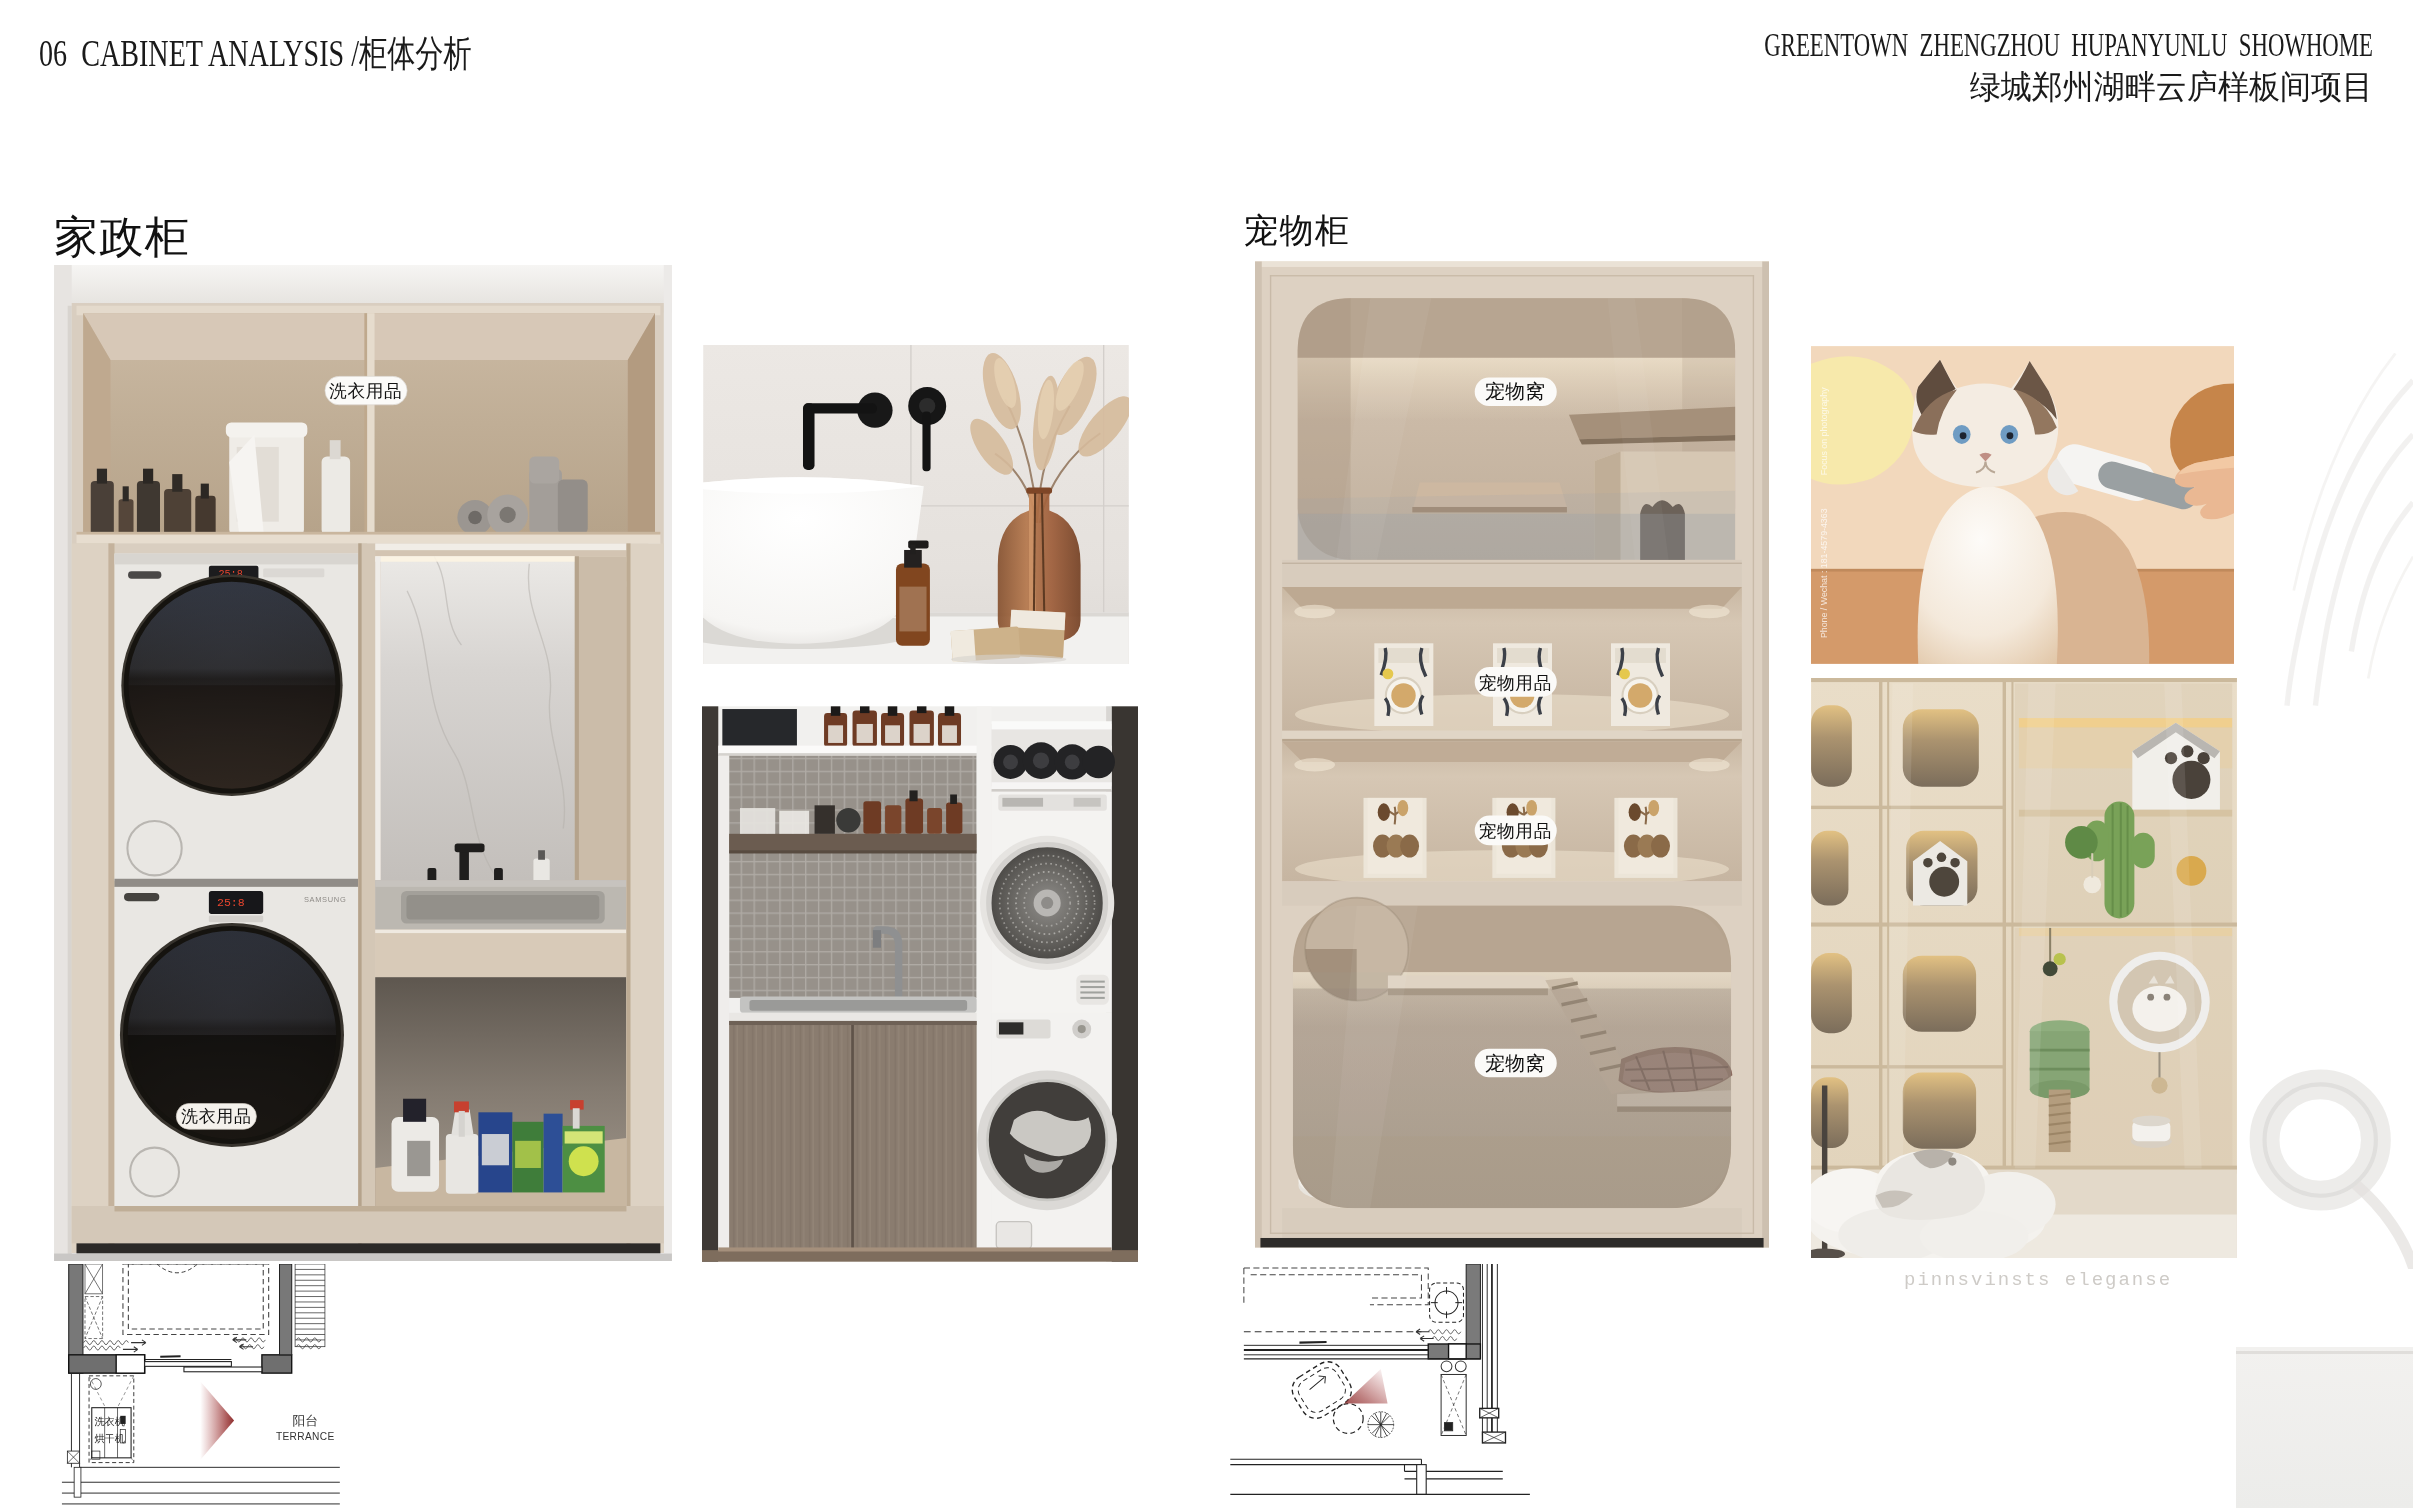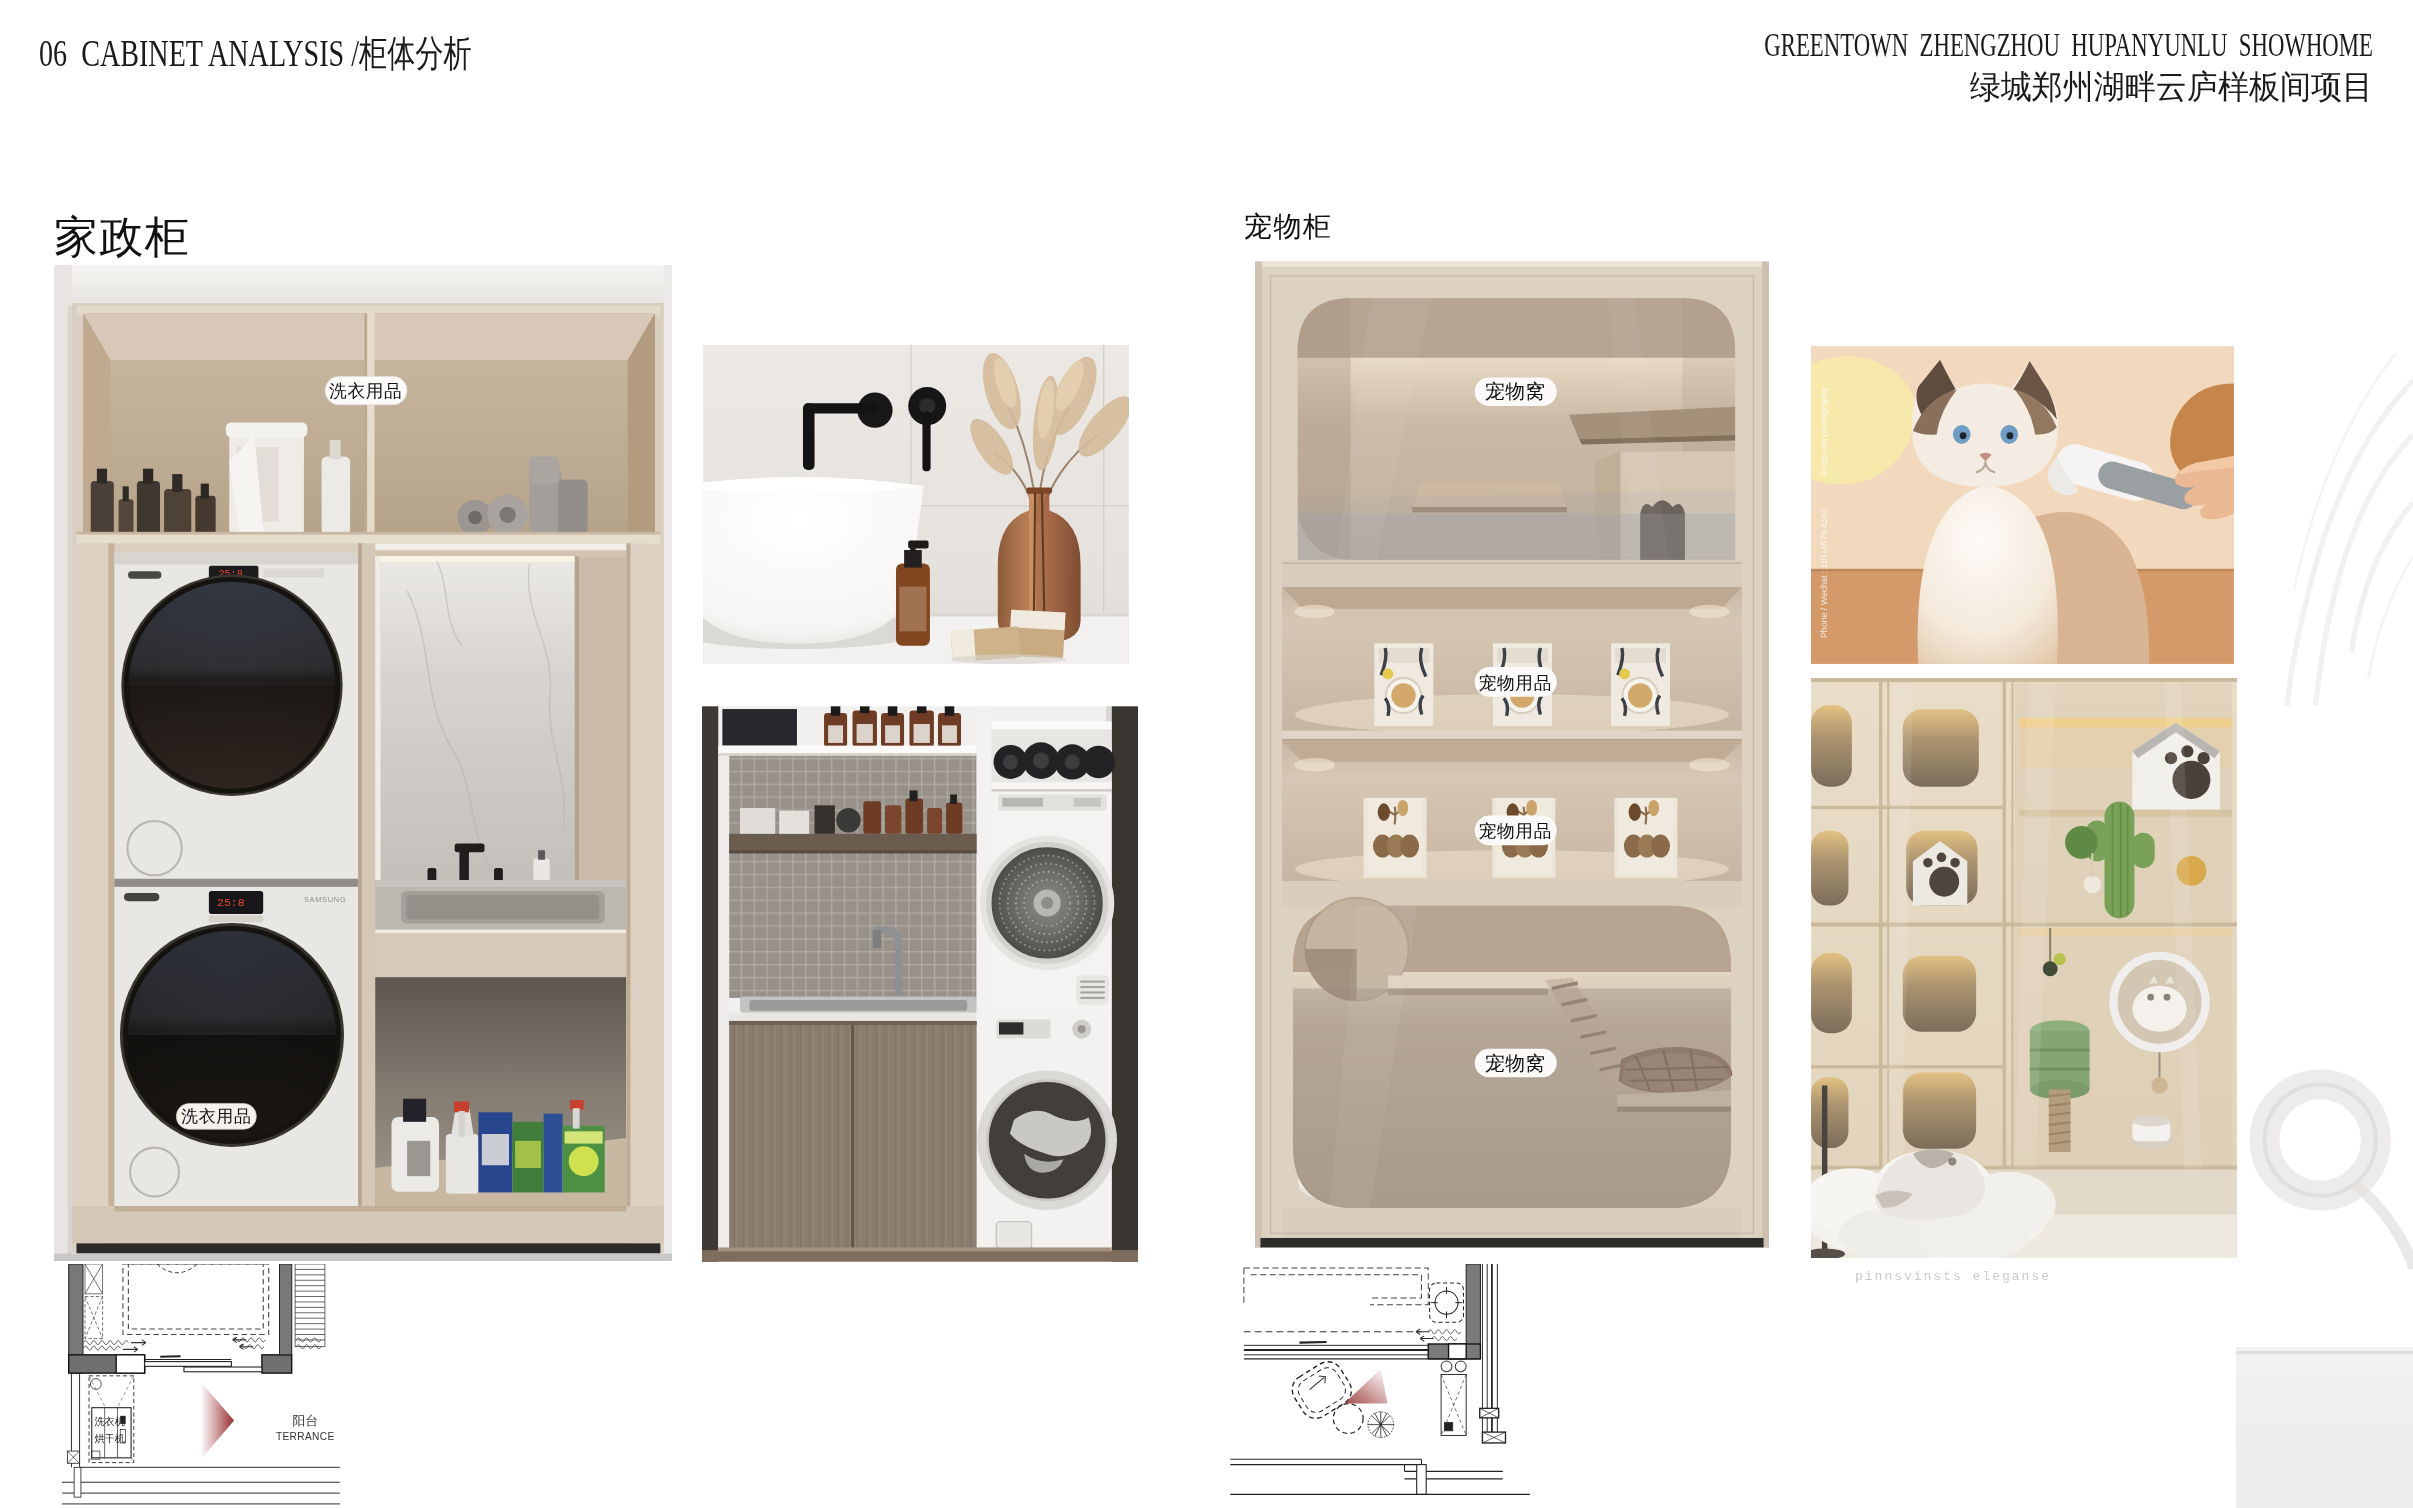--- a/index.html
+++ b/index.html
@@ -13,21 +13,21 @@
 <div id="page">
 
 <div class="abs serif" style="left:39px;top:28.5px;font-size:37px;color:#1a1a1a;white-space:nowrap;transform:scaleX(0.76);transform-origin:0 0;">06&nbsp;&nbsp;CABINET ANALYSIS /柜体分析</div>
 
 <div class="abs serif" style="left:1355px;top:26px;width:1018px;font-size:34px;color:#1a1a1a;text-align:right;white-space:nowrap;transform:scaleX(0.67);transform-origin:100% 0;">GREENTOWN&nbsp; ZHENGZHOU&nbsp; HUPANYUNLU&nbsp; SHOWHOME</div>
 
 <div class="abs serif" style="left:1355px;top:65px;width:1018px;font-size:33px;color:#1a1a1a;text-align:right;white-space:nowrap;transform:scaleX(0.94);transform-origin:100% 0;">绿城郑州湖畔云庐样板间项目</div>
 
 <div class="abs" style="left:54px;top:208px;font-size:44px;color:#111;letter-spacing:1.4px;">家政柜</div>
 
-<div class="abs" style="left:1244px;top:208px;font-size:28px;color:#111;letter-spacing:1.4px;">宠物柜</div>
+<div class="abs" style="left:1244px;top:208px;font-size:34px;color:#111;letter-spacing:1.4px;">宠物柜</div>
 
 <div class="abs" id="laundry-render" style="left:54px;top:265px;width:618px;height:996px;">
 <svg width="618" height="996" viewBox="0 0 910 1467">
 <defs>
   <linearGradient id="lrWallTop" x1="0" y1="0" x2="0" y2="1">
     <stop offset="0" stop-color="#f6f5f3"></stop>
             <stop offset="1" stop-color="#e3e0dc"></stop>
   </linearGradient>
   <linearGradient id="lrBack" x1="0" y1="0" x2="0" y2="1">
     <stop offset="0" stop-color="#cbbaa4"></stop>
@@ -1132,16 +1132,16 @@
 <svg width="174" height="224" viewBox="0 0 256 330">
 <circle cx="118" cy="140" r="82" fill="none" stroke="#e6e4e1" stroke-width="44" opacity="0.7"></circle>
 <circle cx="118" cy="140" r="82" fill="none" stroke="#d4d2cf" stroke-width="6" opacity="0.5"></circle>
 <path d="M170,205 C210,240 240,280 256,330" stroke="#e2e0dd" stroke-width="16" fill="none" opacity="0.7"></path>
 </svg>
 </div>
 
 <div class="abs" style="left:2236px;top:1347px;width:177px;height:161px;background:linear-gradient(#f2f1ef,#ececea);"></div>
 <div class="abs" style="left:2236px;top:1351px;width:177px;height:2.7px;background:#e0dedb;"></div>
 
-<div class="abs" style="left:1855px;top:1269px;width:271px;font-size:13px;color:#cecbc7;font-family:'Liberation Mono',monospace;letter-spacing:2px;">pinnsvinsts eleganse</div>
+<div class="abs" style="left:1904px;top:1269px;width:271px;font-size:19px;color:#cecbc7;font-family:'Liberation Mono',monospace;letter-spacing:2px;">pinnsvinsts eleganse</div>
 
 </div>
 
 
 </body></html>

